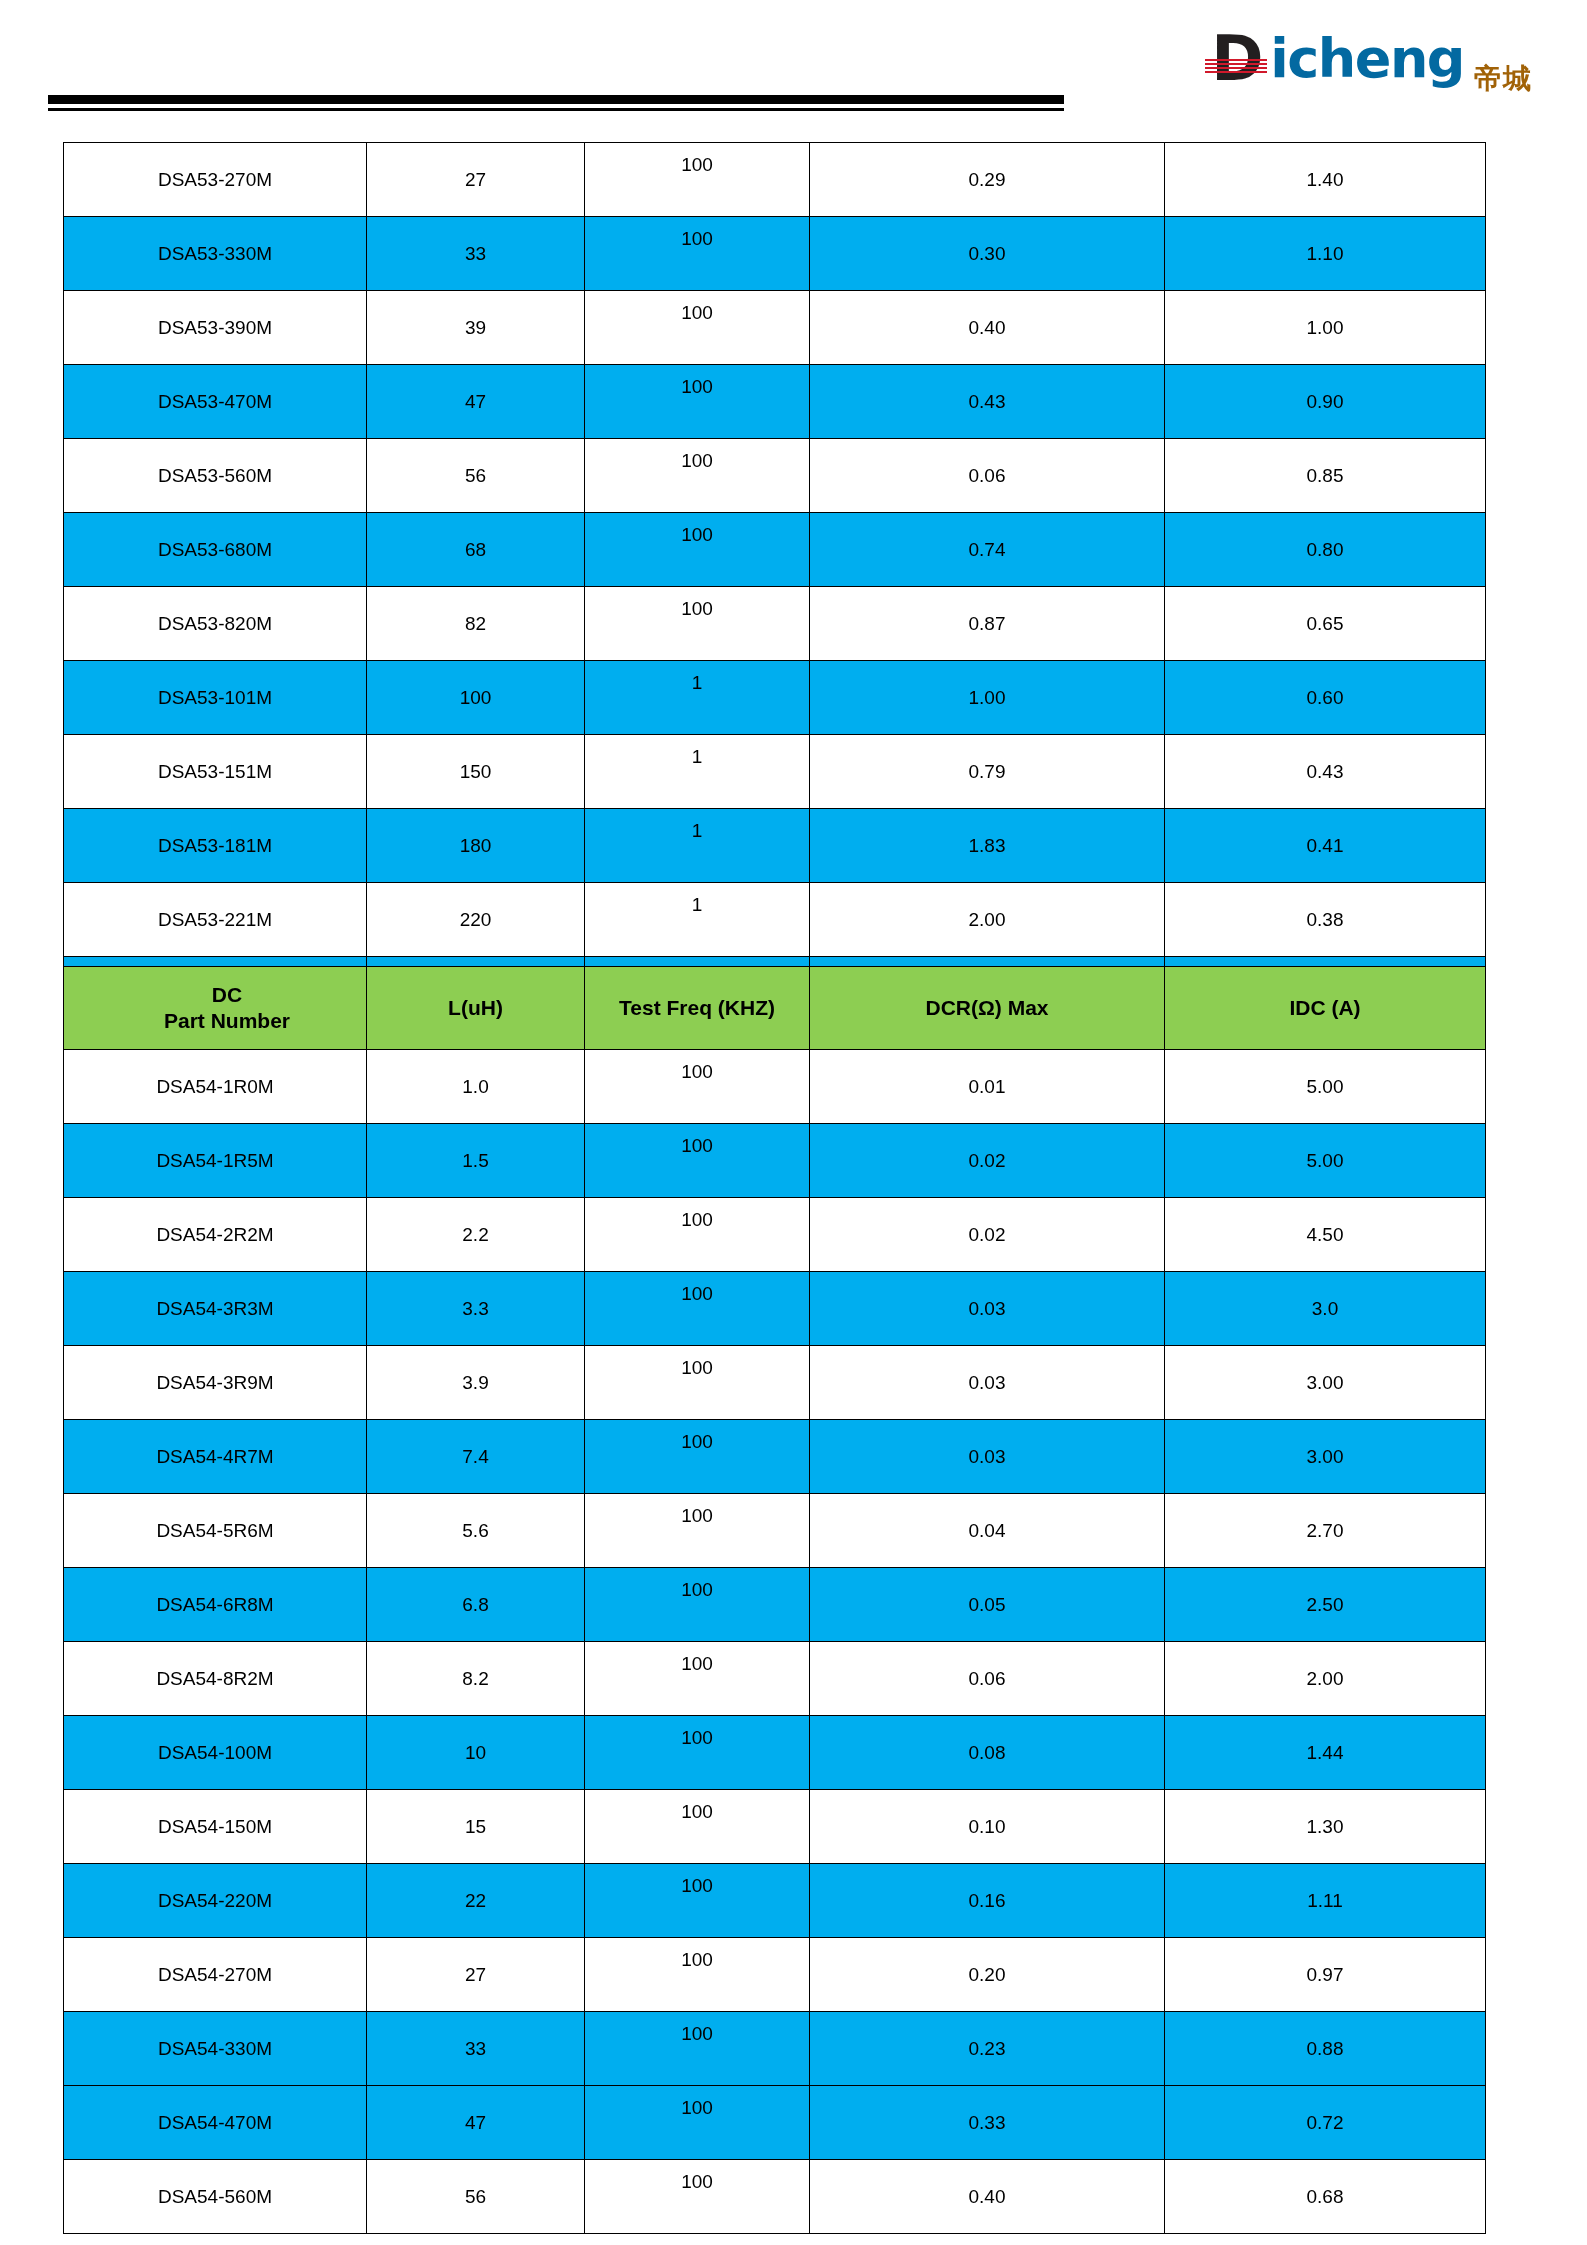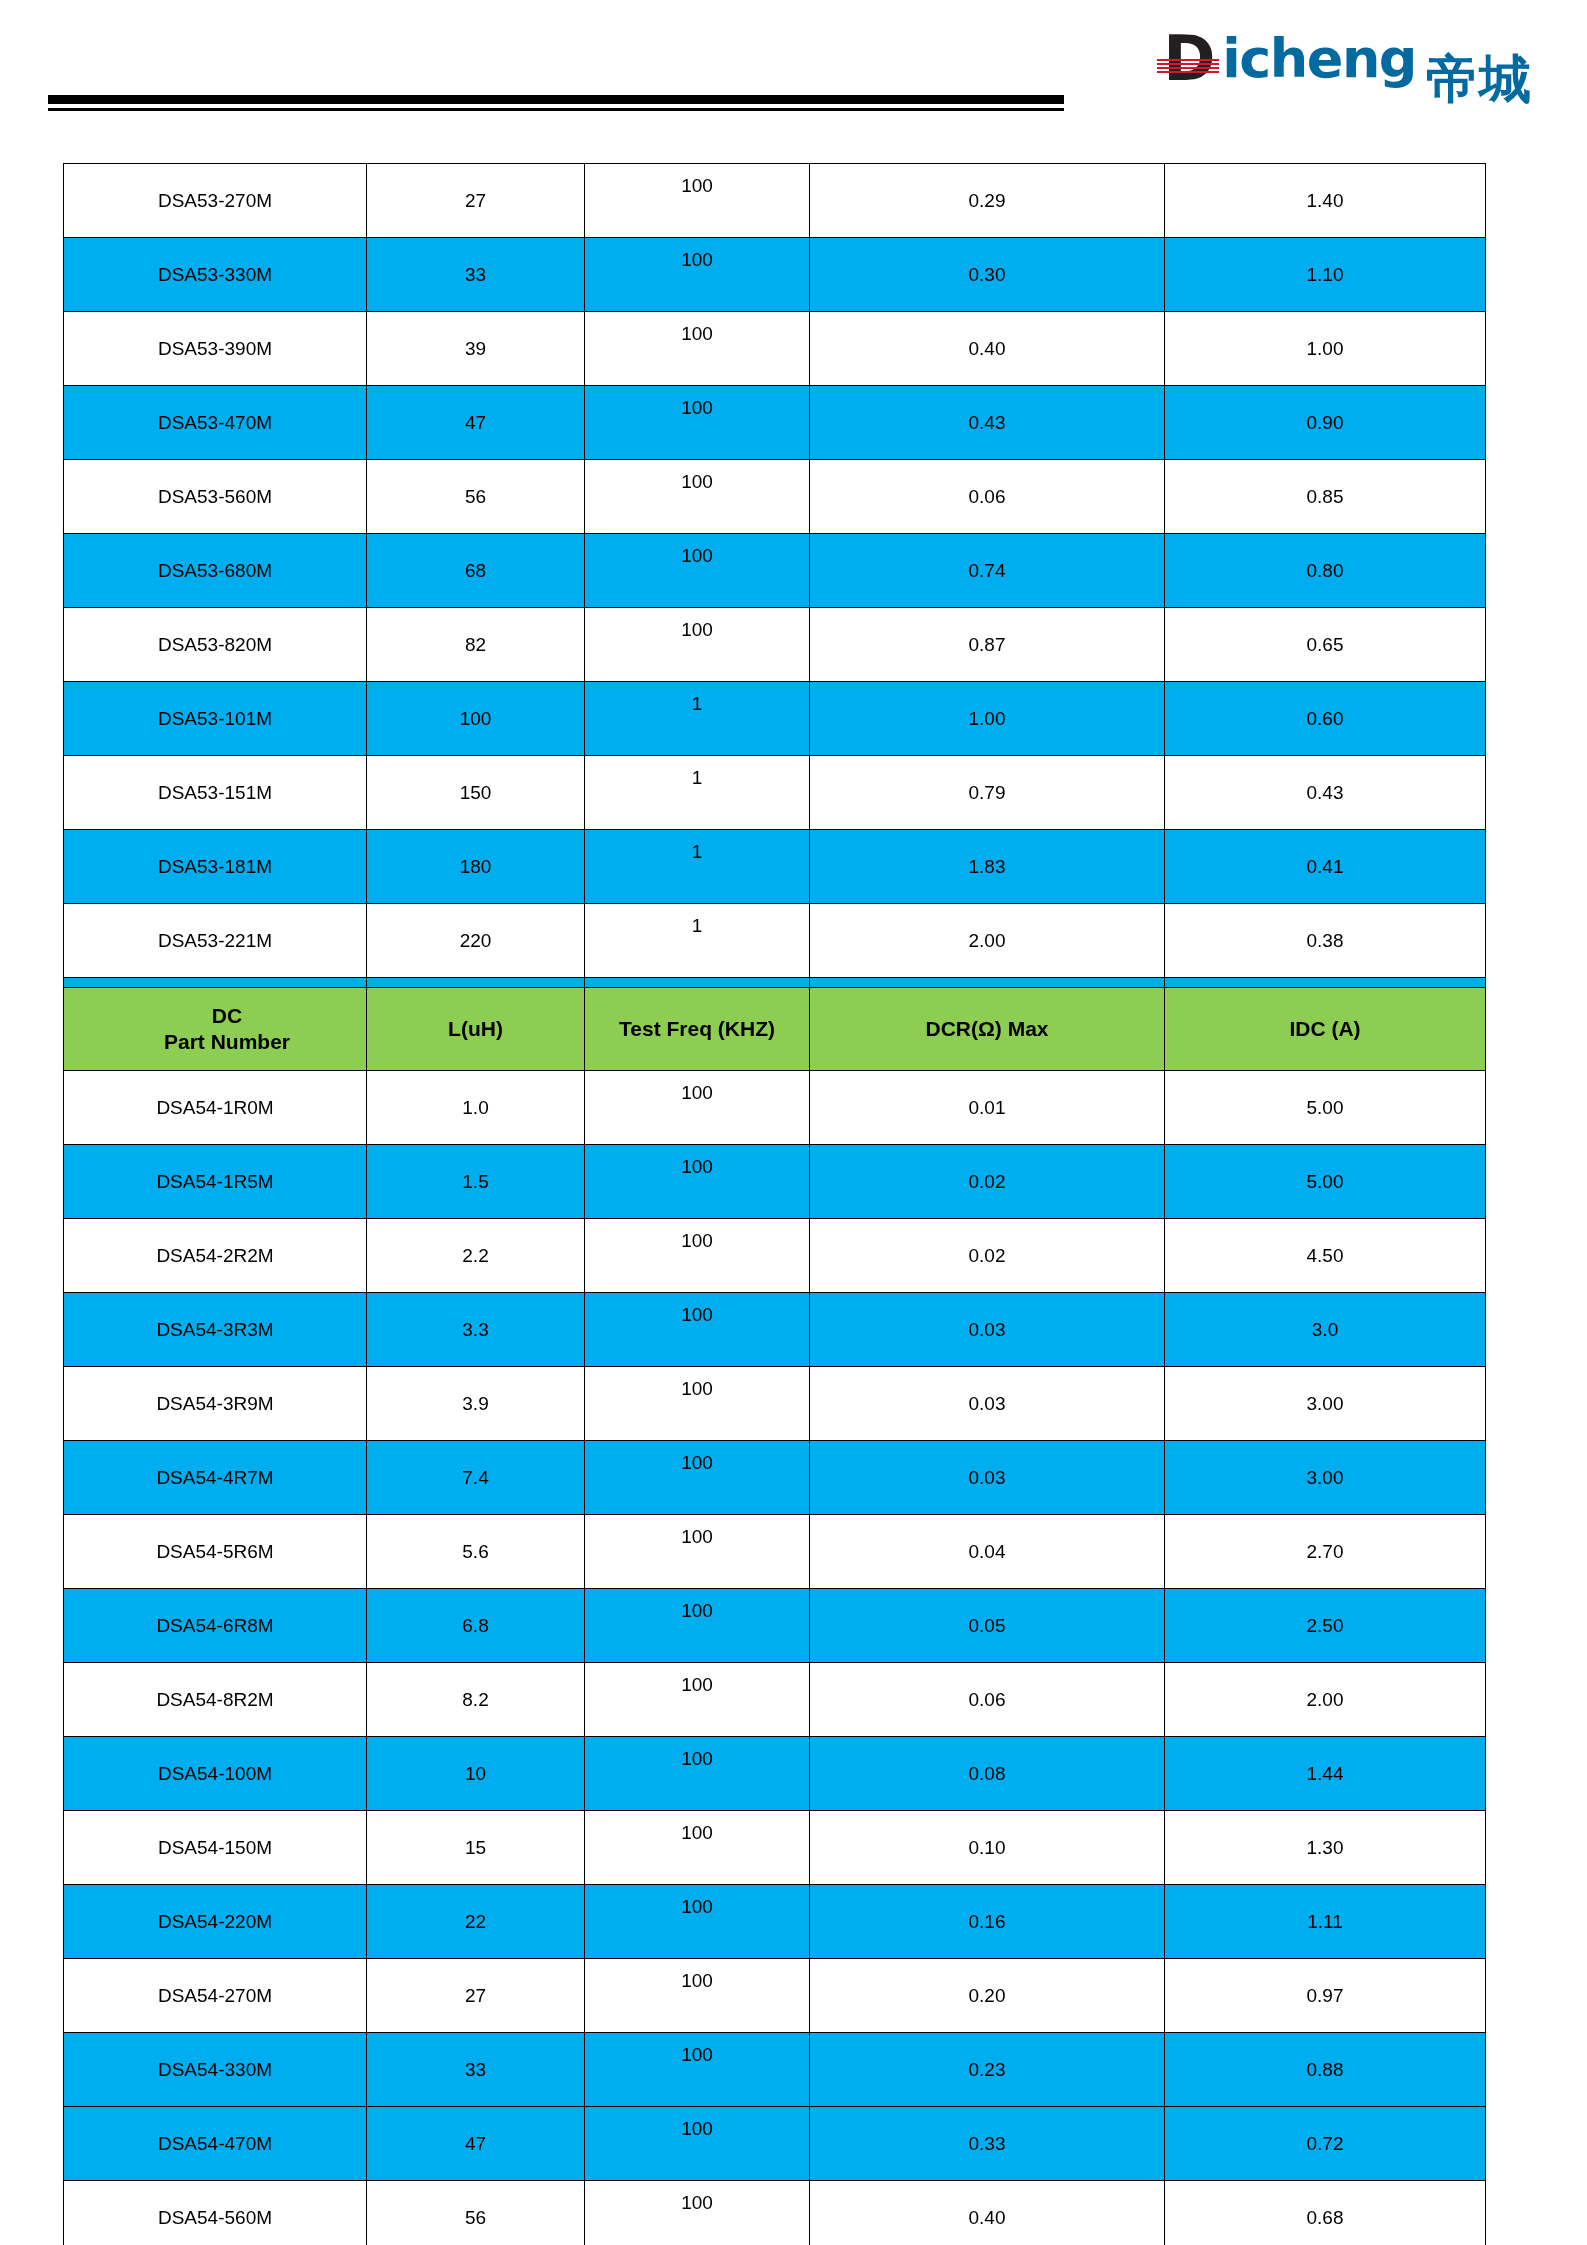--- a/index.html
+++ b/index.html
@@ -67,23 +67,23 @@
     font-weight: 700;
     font-size: 54px;
     line-height: 56px;
     color: #0369a1;
     letter-spacing: -1.5px;
     margin-left: -4px;
   }
   .logo-cn {
     font-family: "DejaVu Sans", sans-serif;
     font-weight: 700;
-    font-size: 52px;
+    font-size: 28px;
     line-height: 50px;
-    color: #0369a1;
+    color: #a16207;
     margin-left: 10px;
     letter-spacing: 1px;
     margin-top: 40px;
   }
   #rule-thick {
     position: absolute;
     left: 48px;
     top: 95px;
     width: 1016px;
     height: 9px;
@@ -98,21 +98,20 @@
     background: #000000;
   }
 
   
   .spec-table {
     position: absolute;
     left: 63px;
     width: 1422px;
     border-collapse: collapse;
     table-layout: fixed;
-    margin-top: 21px;
   }
   #table-dsa53 { top: 142px; }
   #table-dsa54 { top: 966px; }
 
   .spec-table col.c-part  { width: 303px; }
   .spec-table col.c-l     { width: 218px; }
   .spec-table col.c-freq  { width: 225px; }
   .spec-table col.c-dcr   { width: 355px; }
   .spec-table col.c-idc   { width: 321px; }
 

